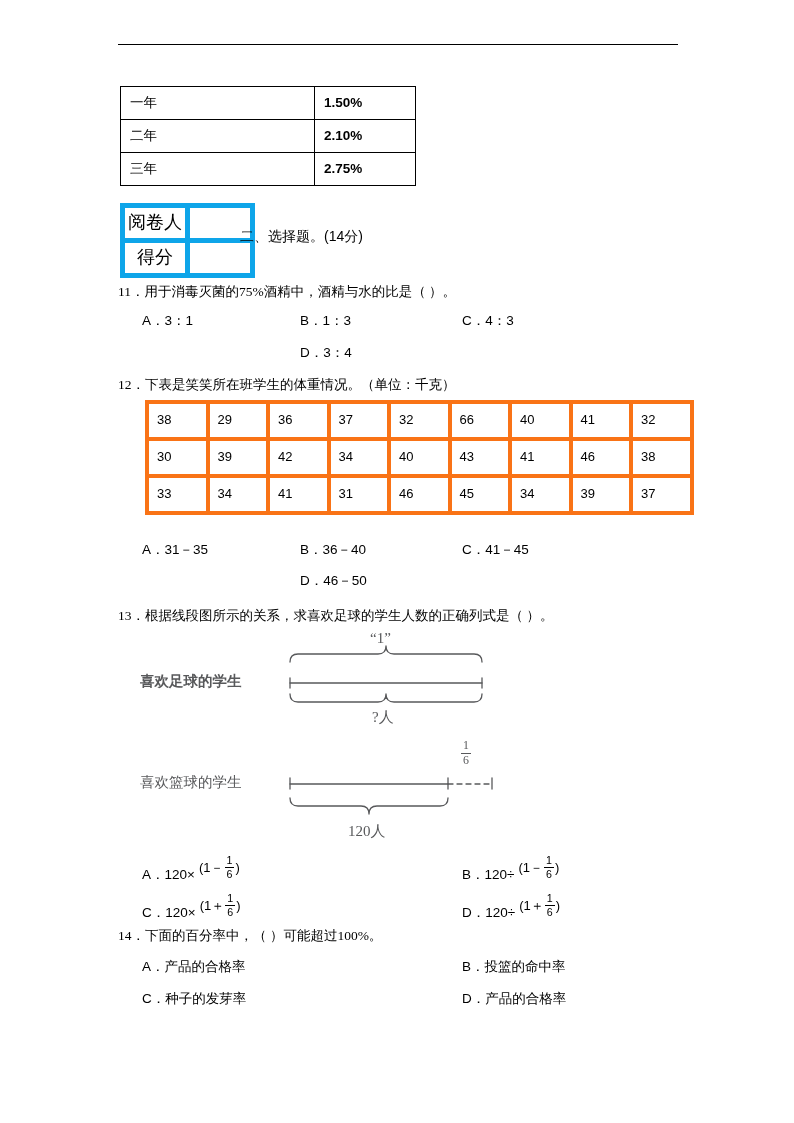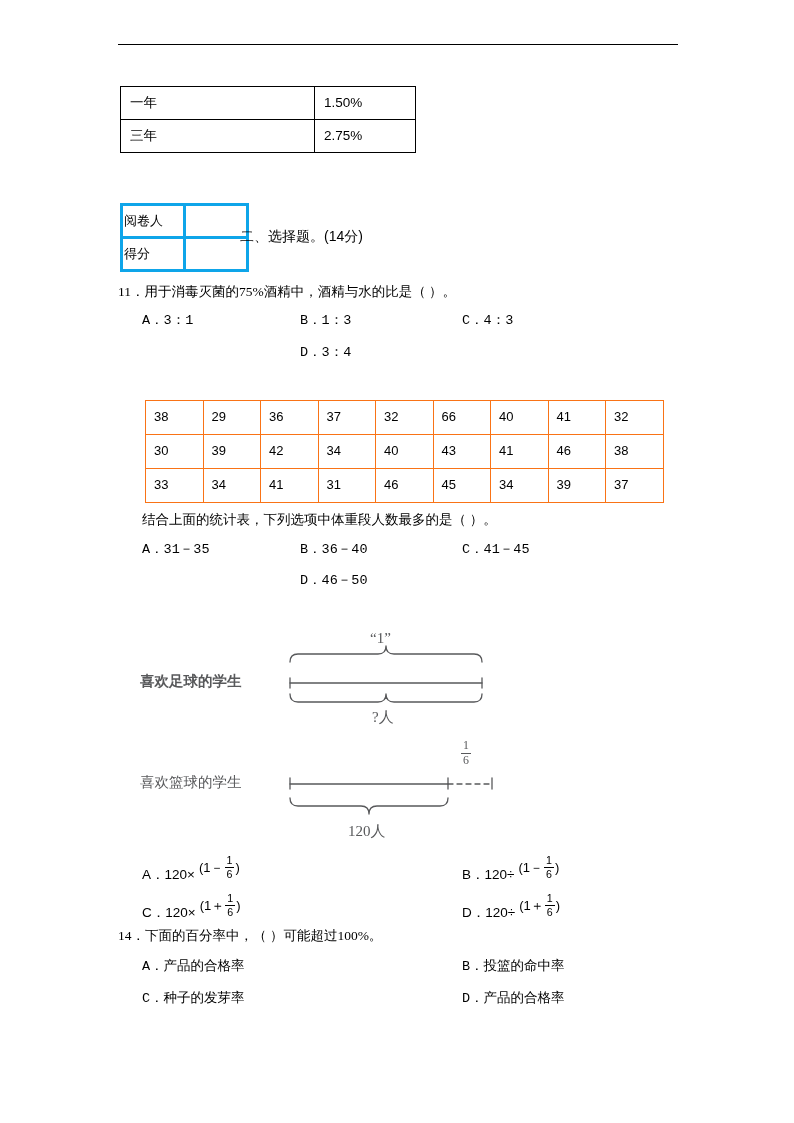--- a/index.html
+++ b/index.html
@@ -43,37 +43,37 @@
   .rate-table td {
     border: 1px solid #000;
     height: 32px;
     padding: 0 9px;
     font-size: 13.5px;
     font-family: "Liberation Sans", "DejaVu Sans", sans-serif;
     vertical-align: middle;
     line-height: 1.1;
   }
   .rate-table td.c-label { width: 175px; }
-  .rate-table td.c-value { width: 82px; }
+  .rate-table td.c-value { width: 82px; font-weight: bold; }
 
   
   .score-table {
     position: absolute;
     left: 120px;
     top: 203px;
     border-collapse: collapse;
     table-layout: fixed;
   }
   .score-table td {
-    border: 3px solid #0ea5e9;
+    border: 5px solid #0ea5e9;
     height: 28px;
     width: 58px;
-    font-size: 13px;
-    font-family: "Liberation Sans", "DejaVu Sans", sans-serif;
-    text-align: left;
+    font-size: 18px;
+    font-family: "Liberation Sans", "DejaVu Sans", sans-serif;
+    text-align: center;
     vertical-align: middle;
     line-height: 1.1;
   }
 
   .section-heading {
     position: absolute;
     left: 240px;
     top: 228px;
     font-size: 14px;
     font-family: "Liberation Sans", "DejaVu Sans", sans-serif;
@@ -91,35 +91,35 @@
   .q-sub {
     position: absolute;
     font-size: 13.5px;
     font-family: "Liberation Sans", "DejaVu Sans", sans-serif;
     white-space: nowrap;
     line-height: 1.2;
   }
   .opt {
     position: absolute;
     font-size: 13.5px;
-    font-family: Liberation Mono, monospace;
+    font-family: Liberation Sans, sans-serif;
     white-space: nowrap;
     line-height: 1.2;
   }
 
   
   .weight-table {
     position: absolute;
     left: 145px;
     top: 400px;
     border-collapse: collapse;
     table-layout: fixed;
   }
   .weight-table td {
-    border: 1px solid #f97316;
+    border: 4px solid #f97316;
     width: 47.5px;
     height: 31px;
     font-size: 13px;
     font-family: "Liberation Sans", "DejaVu Sans", sans-serif;
     padding-left: 8px;
     vertical-align: middle;
     line-height: 1.1;
   }
 
   
@@ -190,20 +190,24 @@
 
   <div class="header-rule"></div>
 
   <table class="rate-table">
     <tbody>
       <tr>
         <td class="c-label">一年</td>
         <td class="c-value">1.50%</td>
       </tr>
       <tr>
+        <td class="c-label">二年</td>
+        <td class="c-value">2.10%</td>
+      </tr>
+      <tr>
         <td class="c-label">三年</td>
         <td class="c-value">2.75%</td>
       </tr>
     </tbody>
   </table>
 
   <table class="score-table">
     <tbody>
       <tr>
         <td>阅卷人</td>
@@ -217,20 +221,21 @@
   </table>
 
   <div class="section-heading">二、选择题。(14分)</div>
 
   <div class="q-stem" style="left:118px; top:284px;">11．用于消毒灭菌的75%酒精中，酒精与水的比是（      ）。</div>
   <div class="opt" style="left:142px; top:313px;">A．3：1</div>
   <div class="opt" style="left:300px; top:313px;">B．1：3</div>
   <div class="opt" style="left:462px; top:313px;">C．4：3</div>
   <div class="opt" style="left:300px; top:345px;">D．3：4</div>
 
+  <div class="q-stem" style="left:118px; top:377px;">12．下表是笑笑所在班学生的体重情况。（单位：千克）</div>
 
   <table class="weight-table">
     <tbody>
       <tr>
         <td>38</td>
         <td>29</td>
         <td>36</td>
         <td>37</td>
         <td>32</td>
         <td>66</td>
@@ -256,26 +261,26 @@
         <td>31</td>
         <td>46</td>
         <td>45</td>
         <td>34</td>
         <td>39</td>
         <td>37</td>
       </tr>
     </tbody>
   </table>
 
-  <div class="q-sub" style="left:142px; top:512px;">结合上面的统计表，下列选项中体重段人数最多的是（      ）。</div>
   <div class="opt" style="left:142px; top:542px;">A．31－35</div>
   <div class="opt" style="left:300px; top:542px;">B．36－40</div>
   <div class="opt" style="left:462px; top:542px;">C．41－45</div>
   <div class="opt" style="left:300px; top:573px;">D．46－50</div>
 
+  <div class="q-stem" style="left:118px; top:608px;">13．根据线段图所示的关系，求喜欢足球的学生人数的正确列式是（      ）。</div>
 
   <div class="diagram">
     <svg width="400" height="212" viewBox="0 0 400 212" xmlns="http://www.w3.org/2000/svg">
       <g fill="none" stroke="#58595b" stroke-width="1.3" stroke-linecap="round" stroke-linejoin="round">
 
         <path d="M150,30 Q150,22 158,22 L238,22 Q246,22 246,14 Q246,22 254,22 L334,22 Q342,22 342,30"></path>
 
         <path d="M150,46 L150,56"></path>
         <path d="M342,46 L342,56"></path>
         <path d="M150,51 L342,51"></path>

